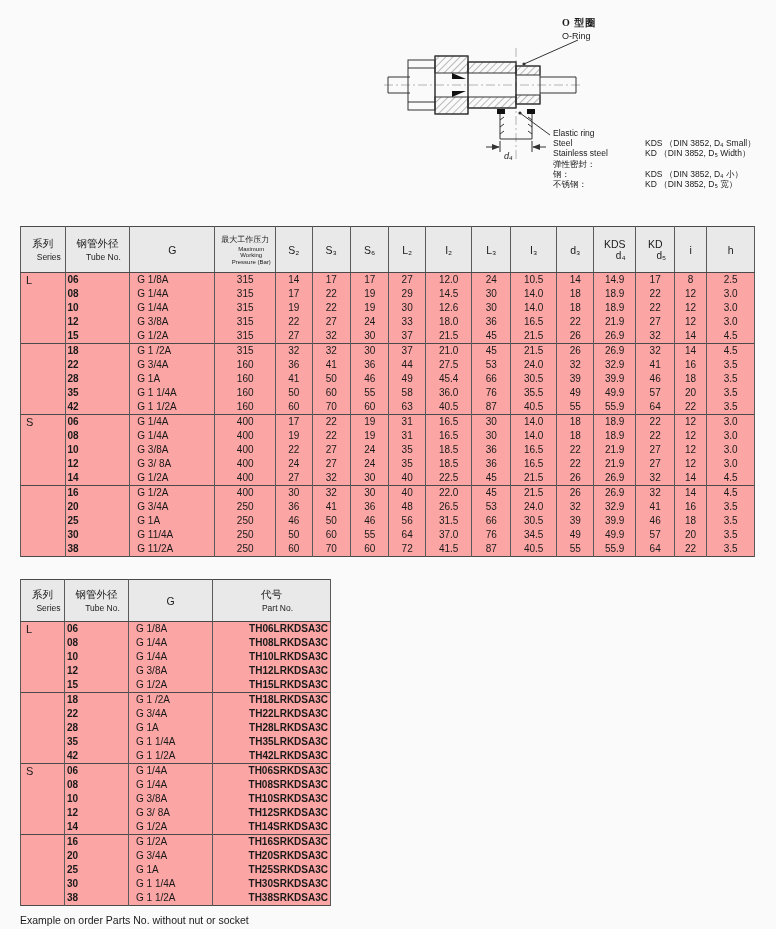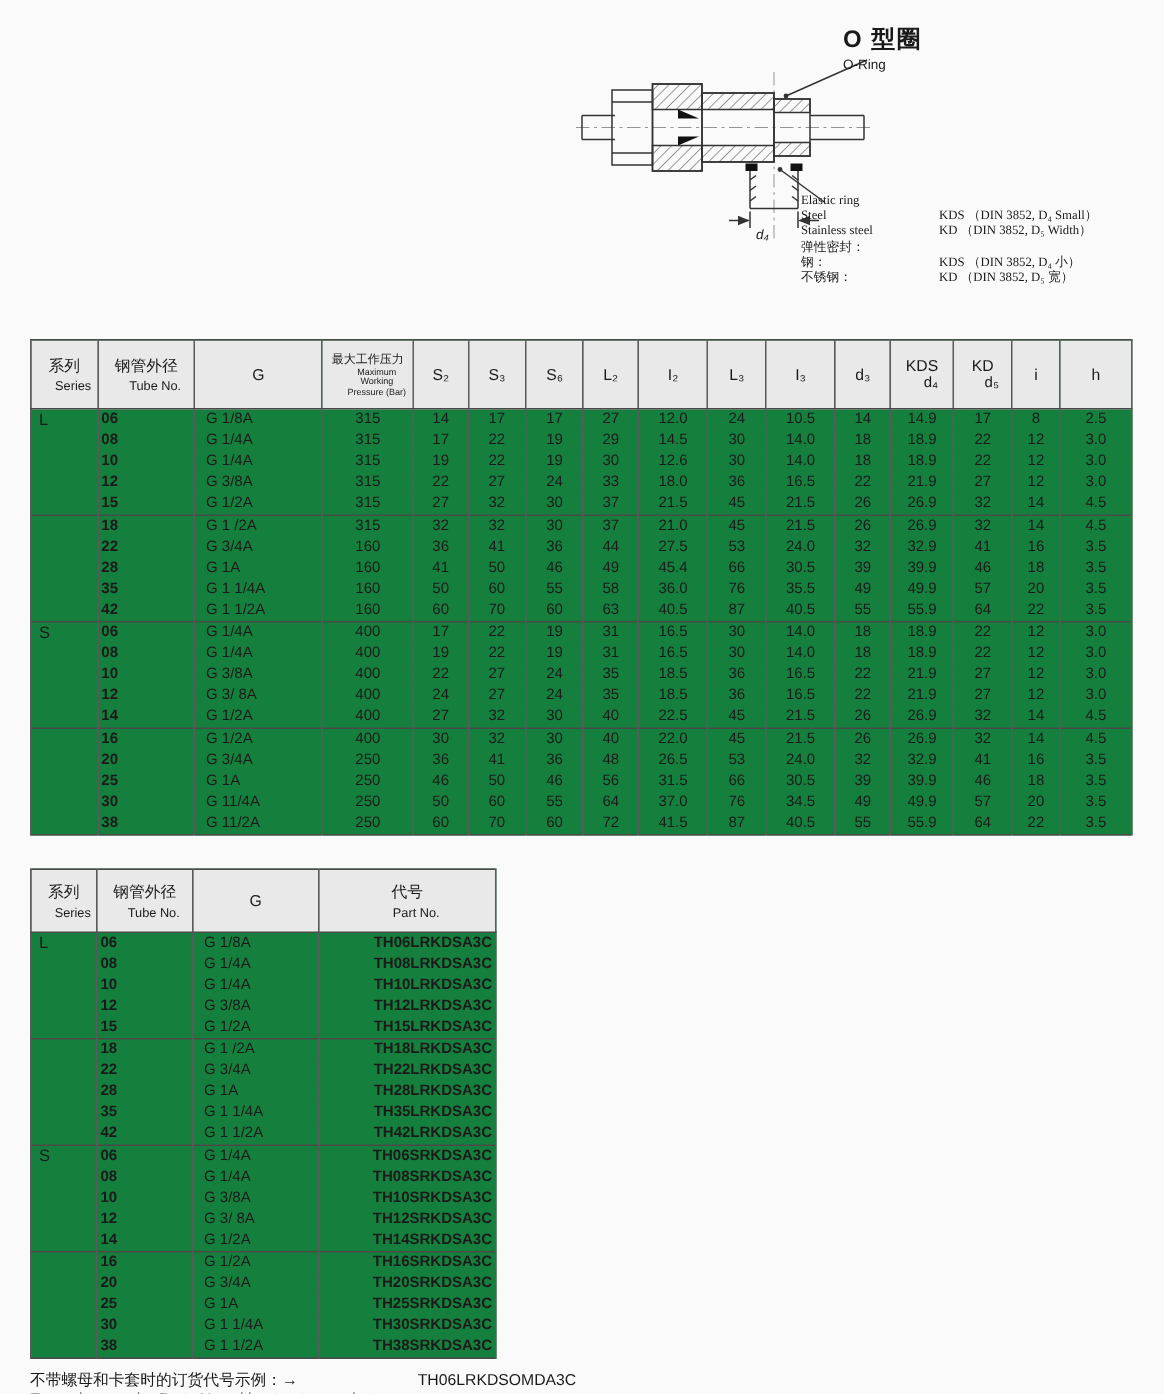--- a/index.html
+++ b/index.html
@@ -4,29 +4,29 @@
 <style>
   * { margin:0; padding:0; box-sizing:border-box; }
   html,body { width:776px; height:929px; }
   body {
     background:#fafafa; color:#1a1a1a; position:relative; overflow:hidden;
     font-family:"Liberation Sans","DejaVu Sans",sans-serif;
   }
   .hero { position:relative; height:226px; }
   .hero svg { position:absolute; left:0; top:0; }
   .oring-label { position:absolute; left:562px; top:16px; }
-  .oring-cn { font-size:16px; font-weight:bold; letter-spacing:1px; }
+  .oring-cn { font-size:10px; font-weight:bold; letter-spacing:1px;font-family:Liberation Serif, serif; }
   .oring-en { font-size:9px; margin-top:1px; }
   .d4-label { position:absolute; left:504px; top:151px; font-size:9px; font-style:italic; }
-  .legend { position:absolute; left:534px; top:128px; width:222px;font-family:Liberation Serif, serif; }
+  .legend { position:absolute; left:553px; top:128px; width:222px; }
   .legend-row { display:flex; font-size:8.5px; line-height:10.2px; white-space:nowrap; }
   .legend-label { width:92px; flex:none; }
   .legend-value { flex:1; }
 
-  table { border-collapse:collapse; table-layout:fixed; background:#15803d; border:1.4px solid #4a4a4a; }
+  table { border-collapse:collapse; table-layout:fixed; background:#fca5a5; border:1.4px solid #4a4a4a; }
   .spec  { margin:0 0 0 20px; width:735px; }
   .parts { margin:22px 0 0 20px; width:310px; }
   th, td { border-left:1px solid #5a5a5a; border-right:1px solid #5a5a5a; }
   thead th {
     background:#e9e9e9; border-bottom:1px solid #4a4a4a; font-weight:normal;
     vertical-align:middle; padding:2px 1px; text-align:center;
   }
   .spec thead th { height:46px; }
   .parts thead th { height:42px; }
   .h-top { font-size:10.5px; }
@@ -692,19 +692,16 @@
         </tr>
         <tr>
           <td class="c-tube">38</td>
           <td class="c-g">G 1 1/2A</td>
           <td class="c-part">TH38SRKDSA3C</td>
         </tr>
       </tbody>
   </table>
 
   <footer class="note">
-    <div class="note-line">
-      <span>不带螺母和卡套时的订货代号示例：→</span><span class="example">TH06LRKDSOMDA3C</span>
-    </div>
     <div>Example on order Parts No. without nut or socket</div>
   </footer>
 
 </div>
 
 </body></html>

